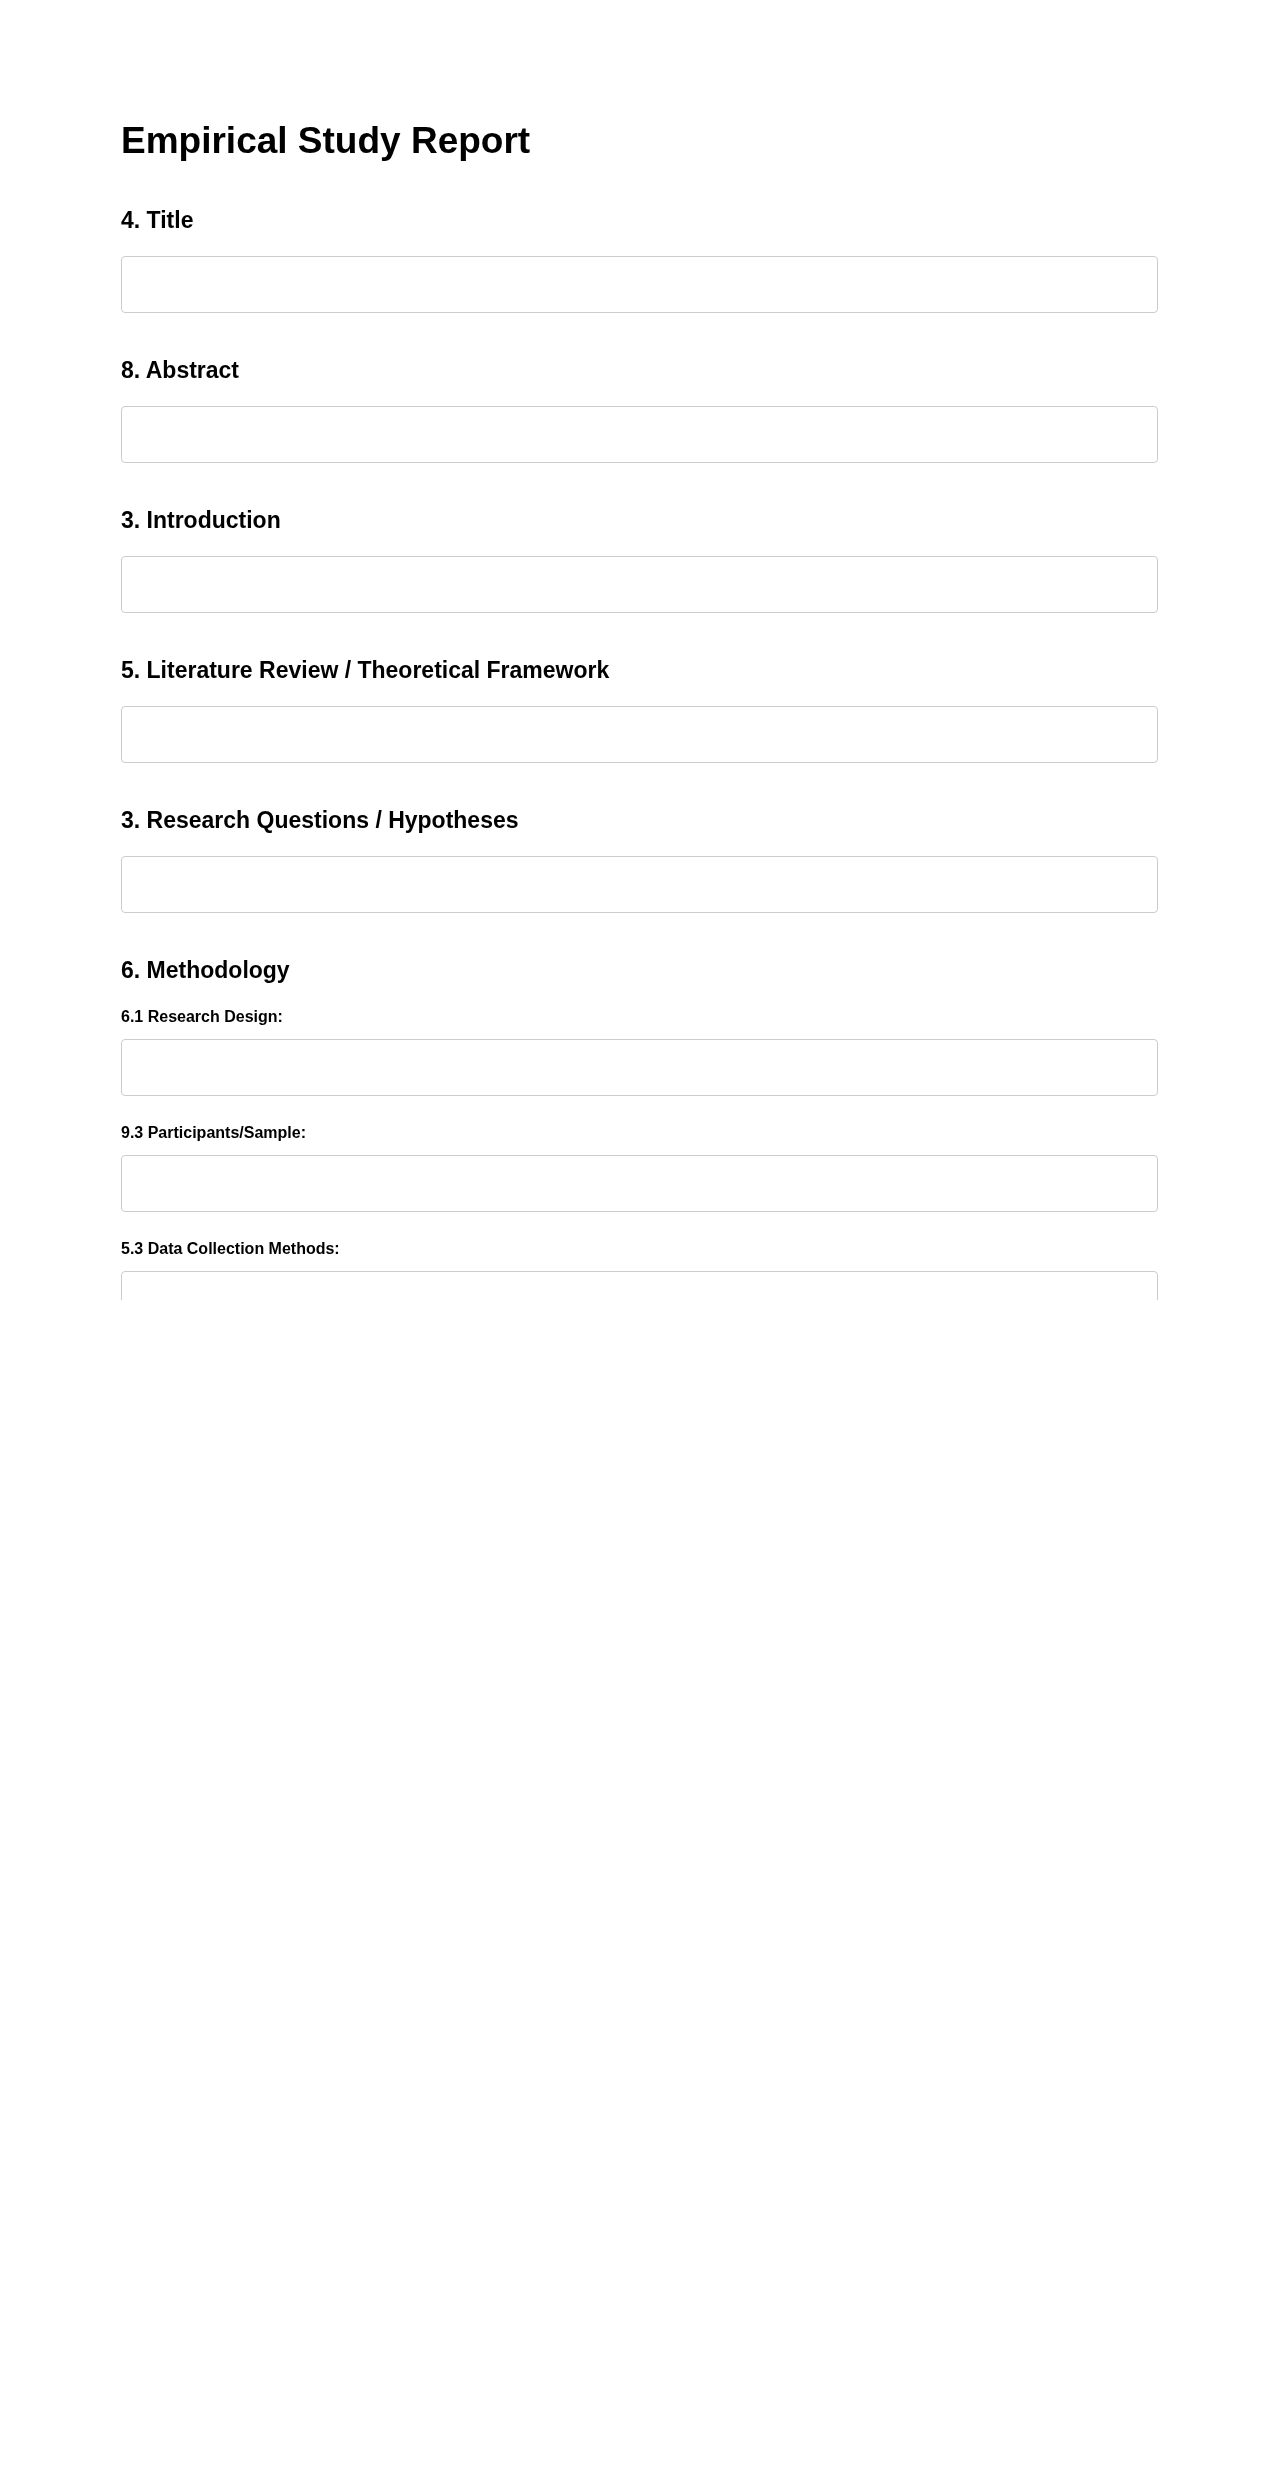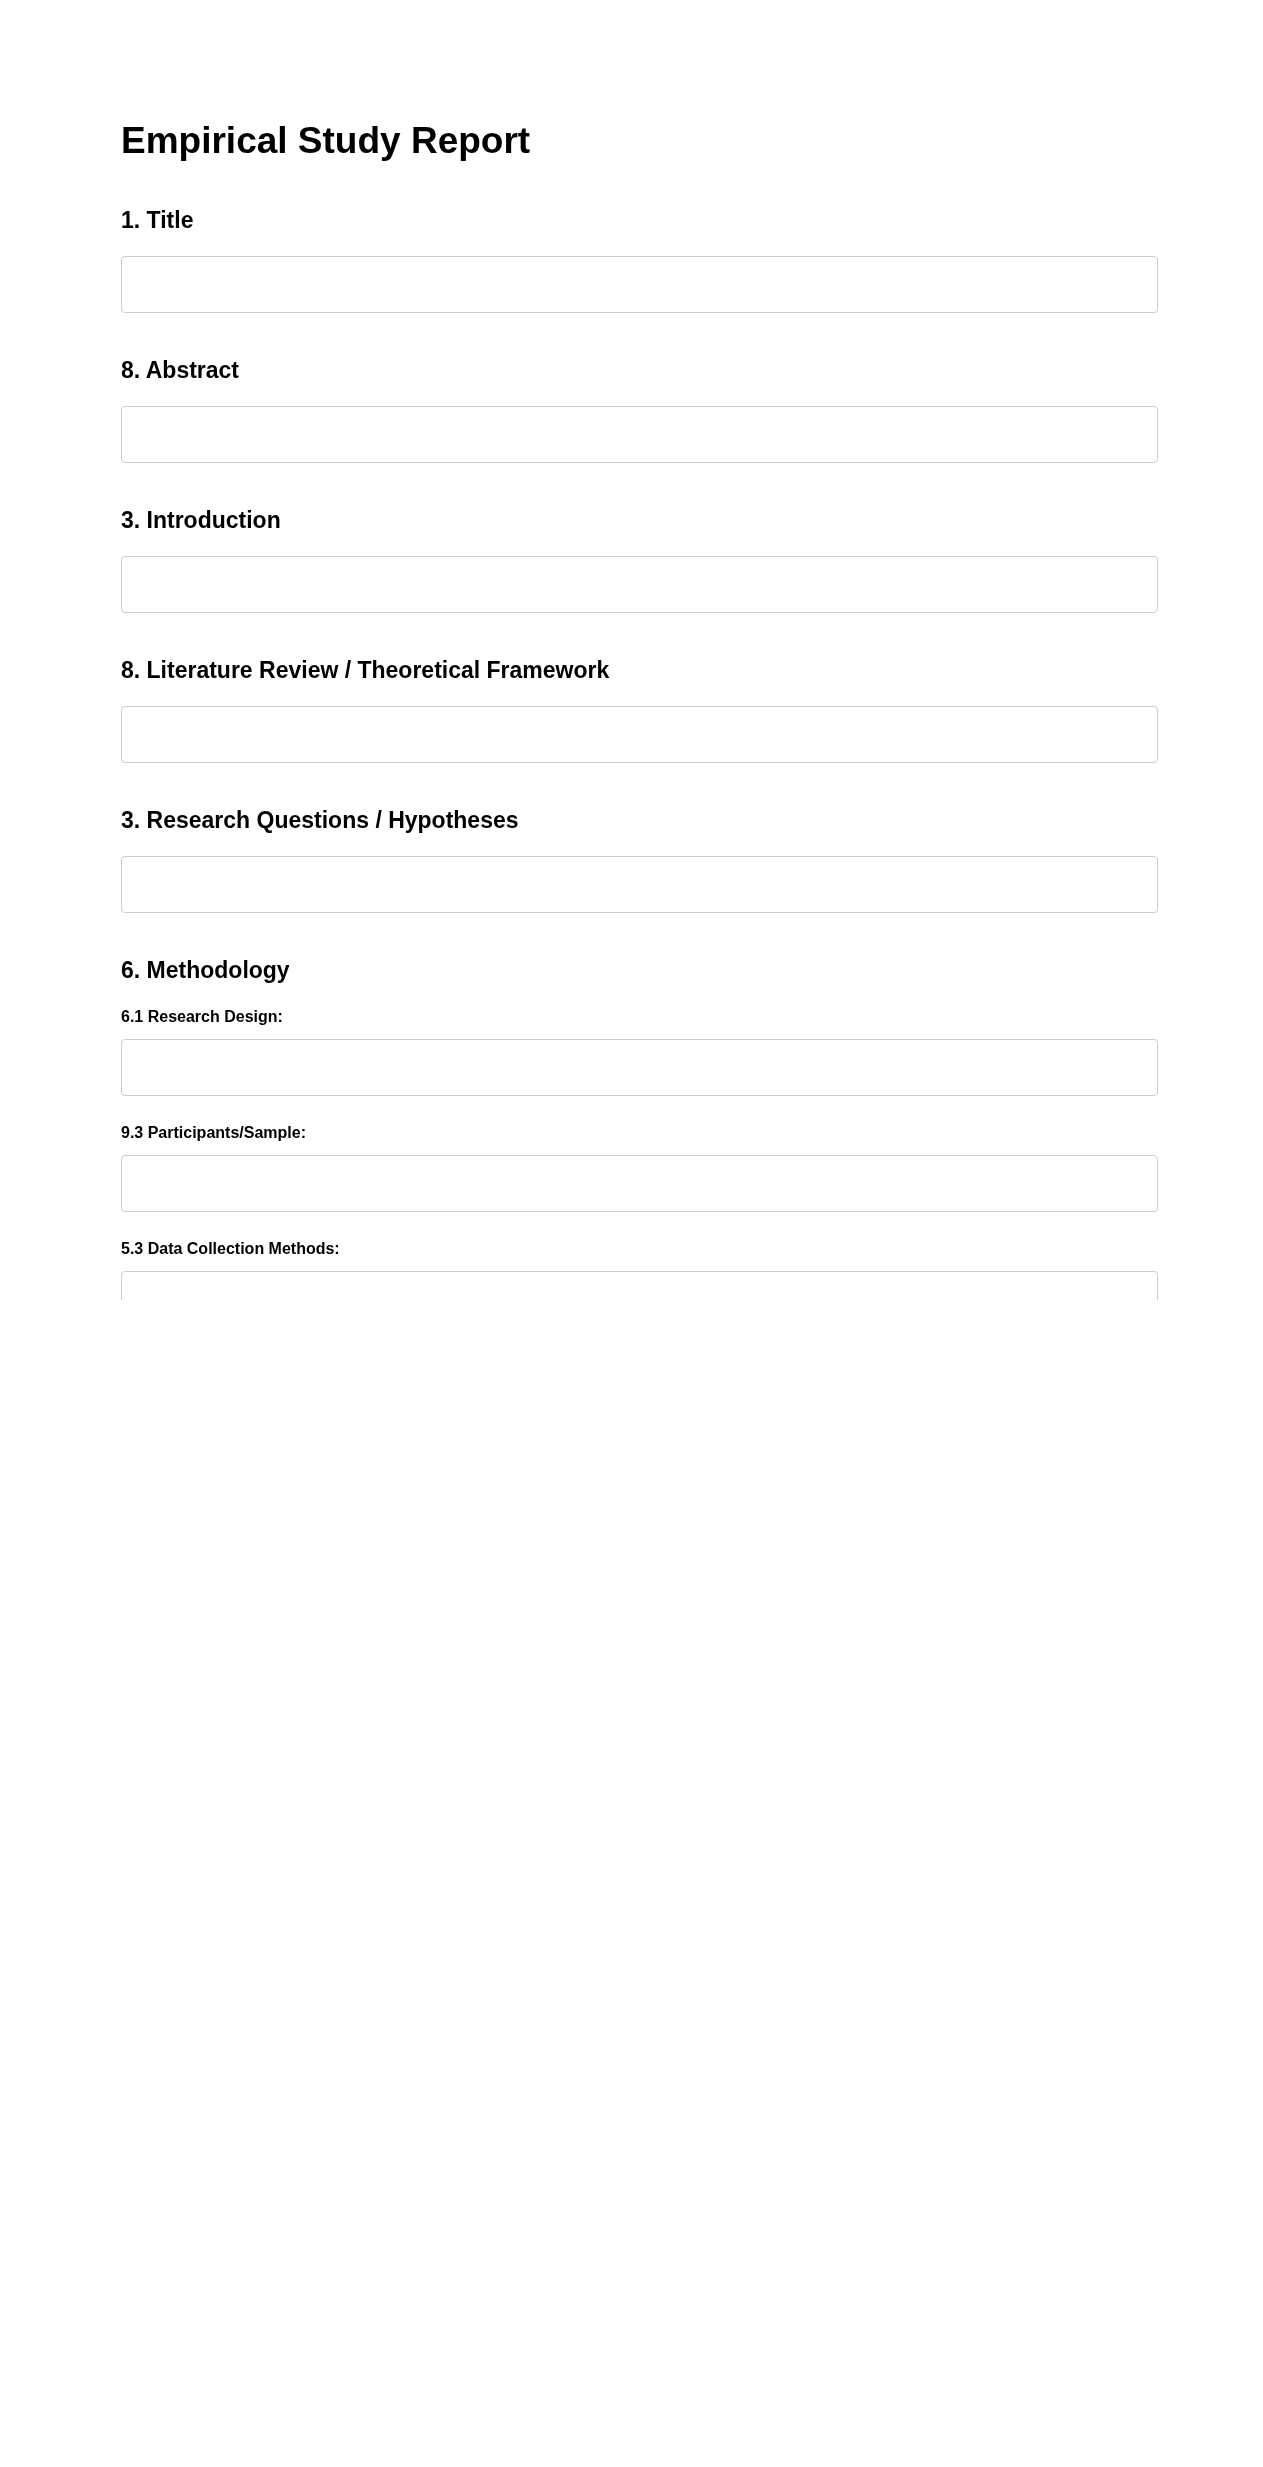--- a/index.html
+++ b/index.html
@@ -74,30 +74,30 @@
     }
   </style>
 </head>
 <body>
 
 <div class="viewport">
   <div class="page">
 
     <h1>Empirical Study Report</h1>
 
-    <h2 class="section-title" style="top:206px">1. Title</h2>
+    <h2 class="section-title" style="top:206px">4. Title</h2>
     <div class="field" style="top: 256px;" contenteditable="true"></div>
 
     <h2 class="section-title" style="top:356px">8. Abstract</h2>
     <div class="field" style="top: 406px;" contenteditable="true"></div>
 
     <h2 class="section-title" style="top:506px">3. Introduction</h2>
     <div class="field" style="top: 556px;" contenteditable="true"></div>
 
-    <h2 class="section-title" style="top:656px">8. Literature Review / Theoretical Framework</h2>
+    <h2 class="section-title" style="top:656px">5. Literature Review / Theoretical Framework</h2>
     <div class="field" style="top: 706px;" contenteditable="true"></div>
 
     <h2 class="section-title" style="top:806px">3. Research Questions / Hypotheses</h2>
     <div class="field" style="top: 856px;" contenteditable="true"></div>
 
     <h2 class="section-title" style="top:956px">6. Methodology</h2>
 
     <label class="sub-label" style="top:1007px">6.1 Research Design:</label>
     <div class="field" style="top: 1039px;" contenteditable="true"></div>
 

